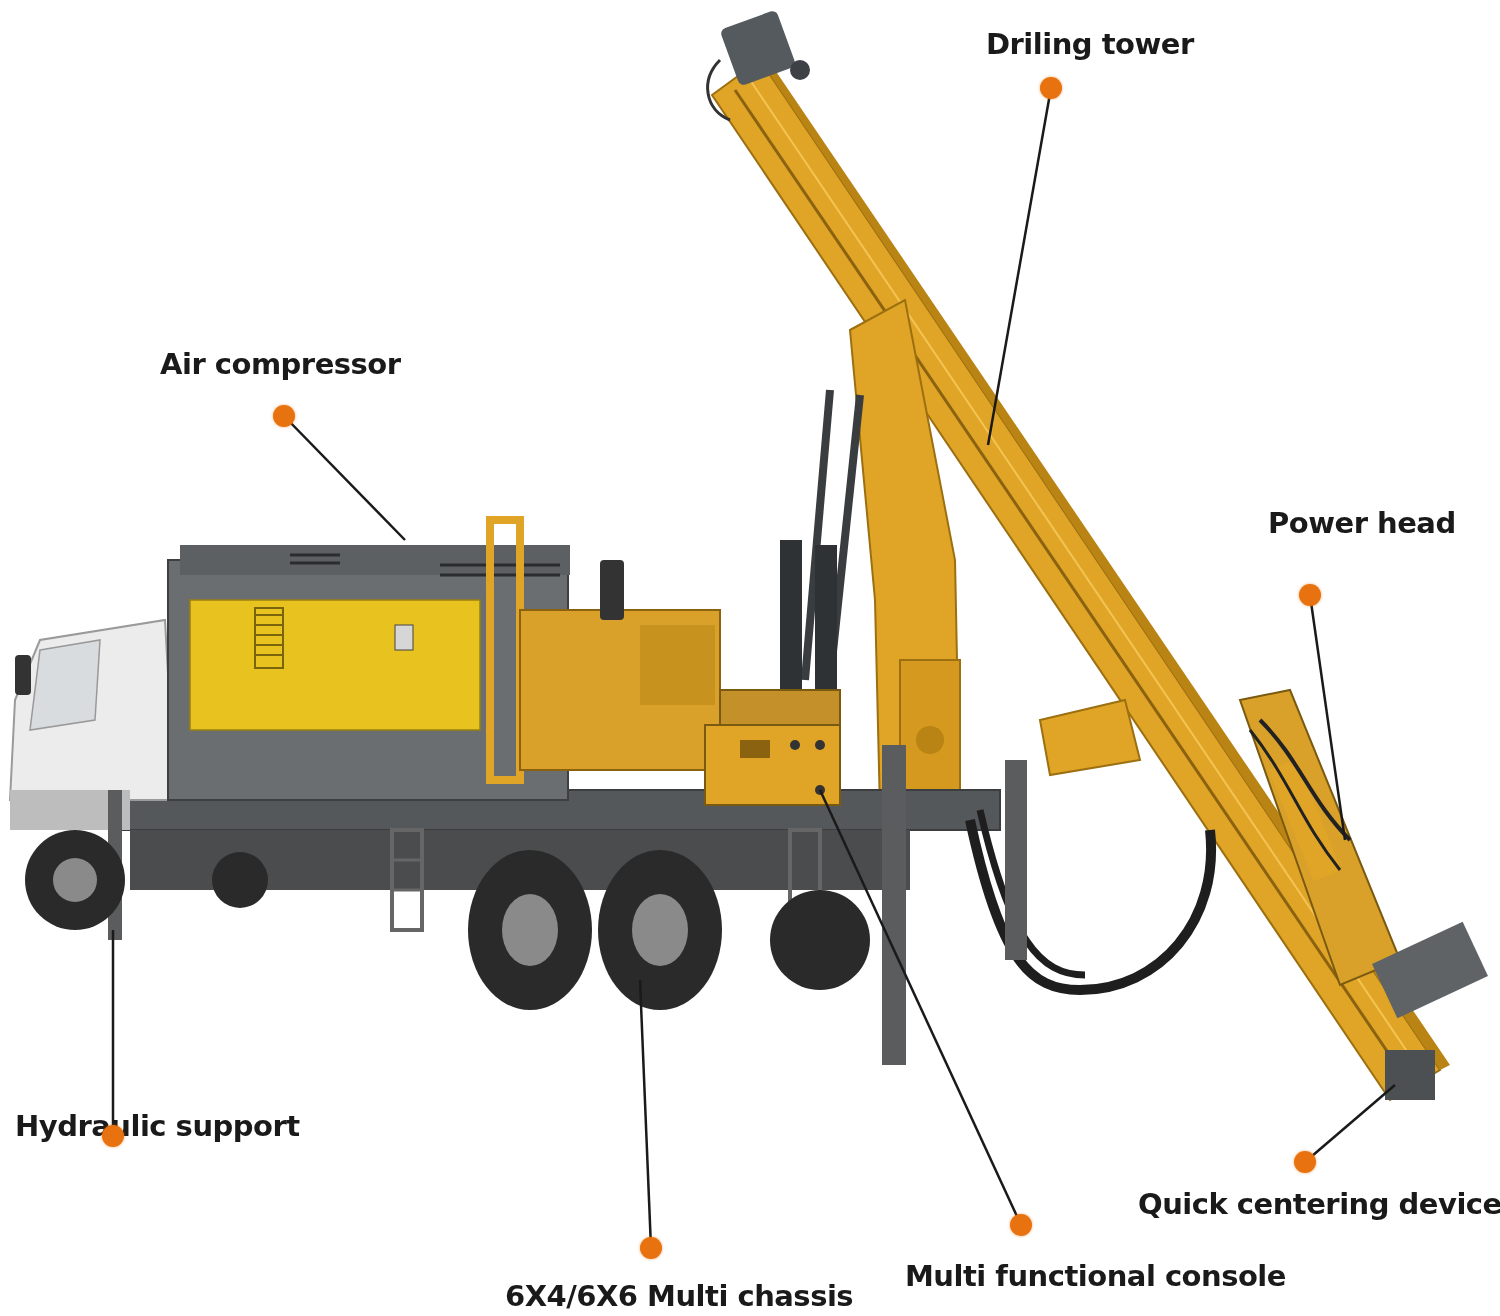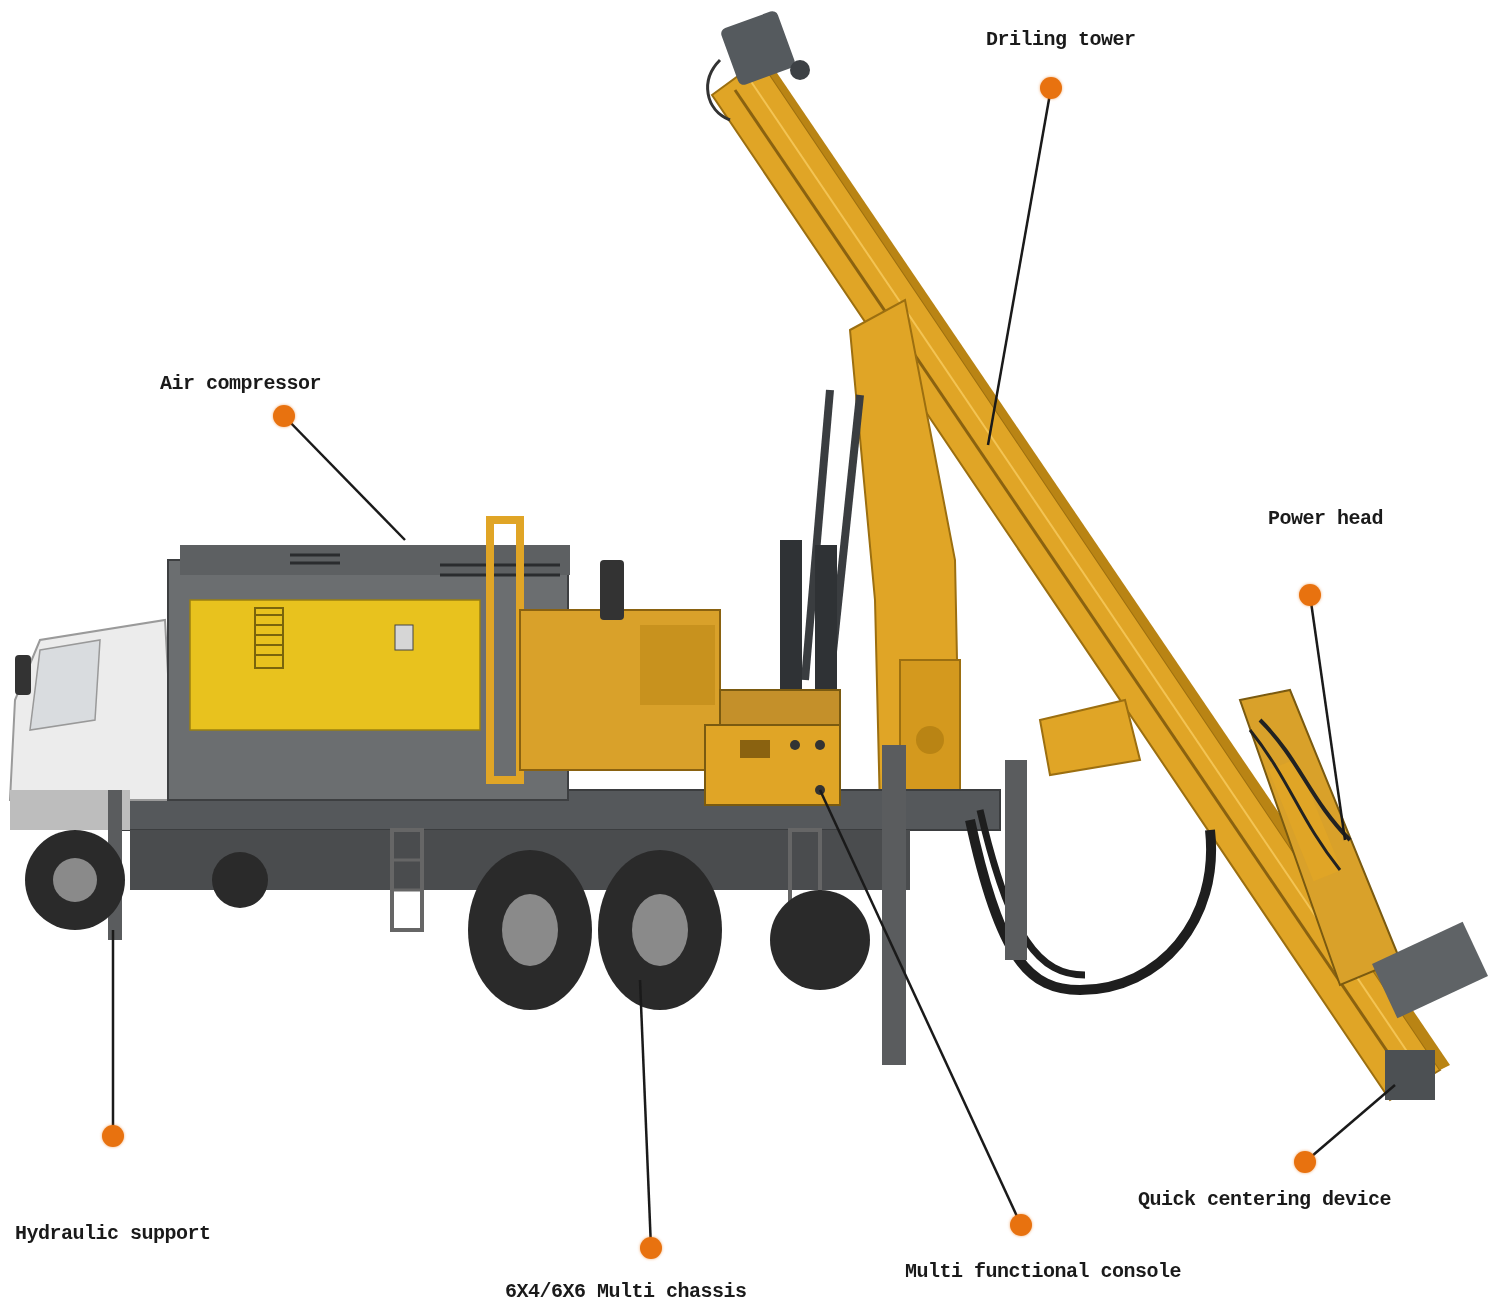--- a/index.html
+++ b/index.html
@@ -1,20 +1,20 @@
 <!DOCTYPE html>
 <html><head>
   <meta charset="utf-8">
   <style>
     html, body { margin: 0; padding: 0; background: #ffffff; }
     body { width: 1500px; height: 1316px; position: relative; overflow: hidden;
            font-family: "DejaVu Sans", "Liberation Sans", sans-serif; }
     #stage { position: absolute; left: 0; top: 0; width: 1500px; height: 1316px; }
-    .label { position: absolute; font-weight: bold; font-size: 20px; color: #1a1a1a;
-             white-space: nowrap; letter-spacing: -0.5px; line-height: 1; font-family: Liberation Mono, monospace; }
+    .label { position: absolute; font-weight: bold; font-size: 29px; color: #1a1a1a;
+             white-space: nowrap; letter-spacing: -0.5px; line-height: 1; }
     .dot { position: absolute; width: 22px; height: 22px; border-radius: 50%;
            background: #e8720f; box-shadow: 0 0 3px rgba(232,114,15,0.6); transform: translate(-50%,-50%); }
     svg { position: absolute; left: 0; top: 0; }
   </style>
 </head>
 <body>
 
 <div id="stage">
 
   <svg width="1500" height="1316" viewBox="0 0 1500 1316">
@@ -135,23 +135,23 @@
         <line x1="284" y1="416" x2="405" y2="540" stroke="#1a1a1a" stroke-width="2.5"></line>
         <line x1="1310" y1="595" x2="1345" y2="840" stroke="#1a1a1a" stroke-width="2.5"></line>
         <line x1="113" y1="1136" x2="113" y2="930" stroke="#1a1a1a" stroke-width="2.5"></line>
         <line x1="651" y1="1248" x2="640" y2="980" stroke="#1a1a1a" stroke-width="2.5"></line>
         <line x1="1021" y1="1225" x2="820" y2="790" stroke="#1a1a1a" stroke-width="2.5"></line>
         <line x1="1305" y1="1162" x2="1395" y2="1085" stroke="#1a1a1a" stroke-width="2.5"></line>
       </g>
   </svg>
 
   <div class="label" style="left:986px; top:30px;">Driling tower</div>
-  <div class="label" style="left:160px; top:350px;margin-top:24px;">Air compressor</div>
+  <div class="label" style="left:160px; top:350px;">Air compressor</div>
   <div class="label" style="left:1268px; top:509px;">Power head</div>
-  <div class="label" style="left:15px; top:1224px;">Hydraulic support</div>
+  <div class="label" style="left:15px; top:1112px;">Hydraulic support</div>
   <div class="label" style="left:505px; top:1282px;">6X4/6X6 Multi chassis</div>
   <div class="label" style="left:905px; top:1262px;">Multi functional console</div>
   <div class="label" style="left:1138px; top:1190px;">Quick centering device</div>
 
   <div class="dot" style="left: 1051px; top: 88px; background: rgb(232, 114, 15);"></div>
   <div class="dot" style="left: 284px; top: 416px; background: rgb(232, 114, 15);"></div>
   <div class="dot" style="left: 1310px; top: 595px; background: rgb(232, 114, 15);"></div>
   <div class="dot" style="left: 113px; top: 1136px; background: rgb(232, 114, 15);"></div>
   <div class="dot" style="left: 651px; top: 1248px; background: rgb(232, 114, 15);"></div>
   <div class="dot" style="left: 1021px; top: 1225px; background: rgb(232, 114, 15);"></div>

